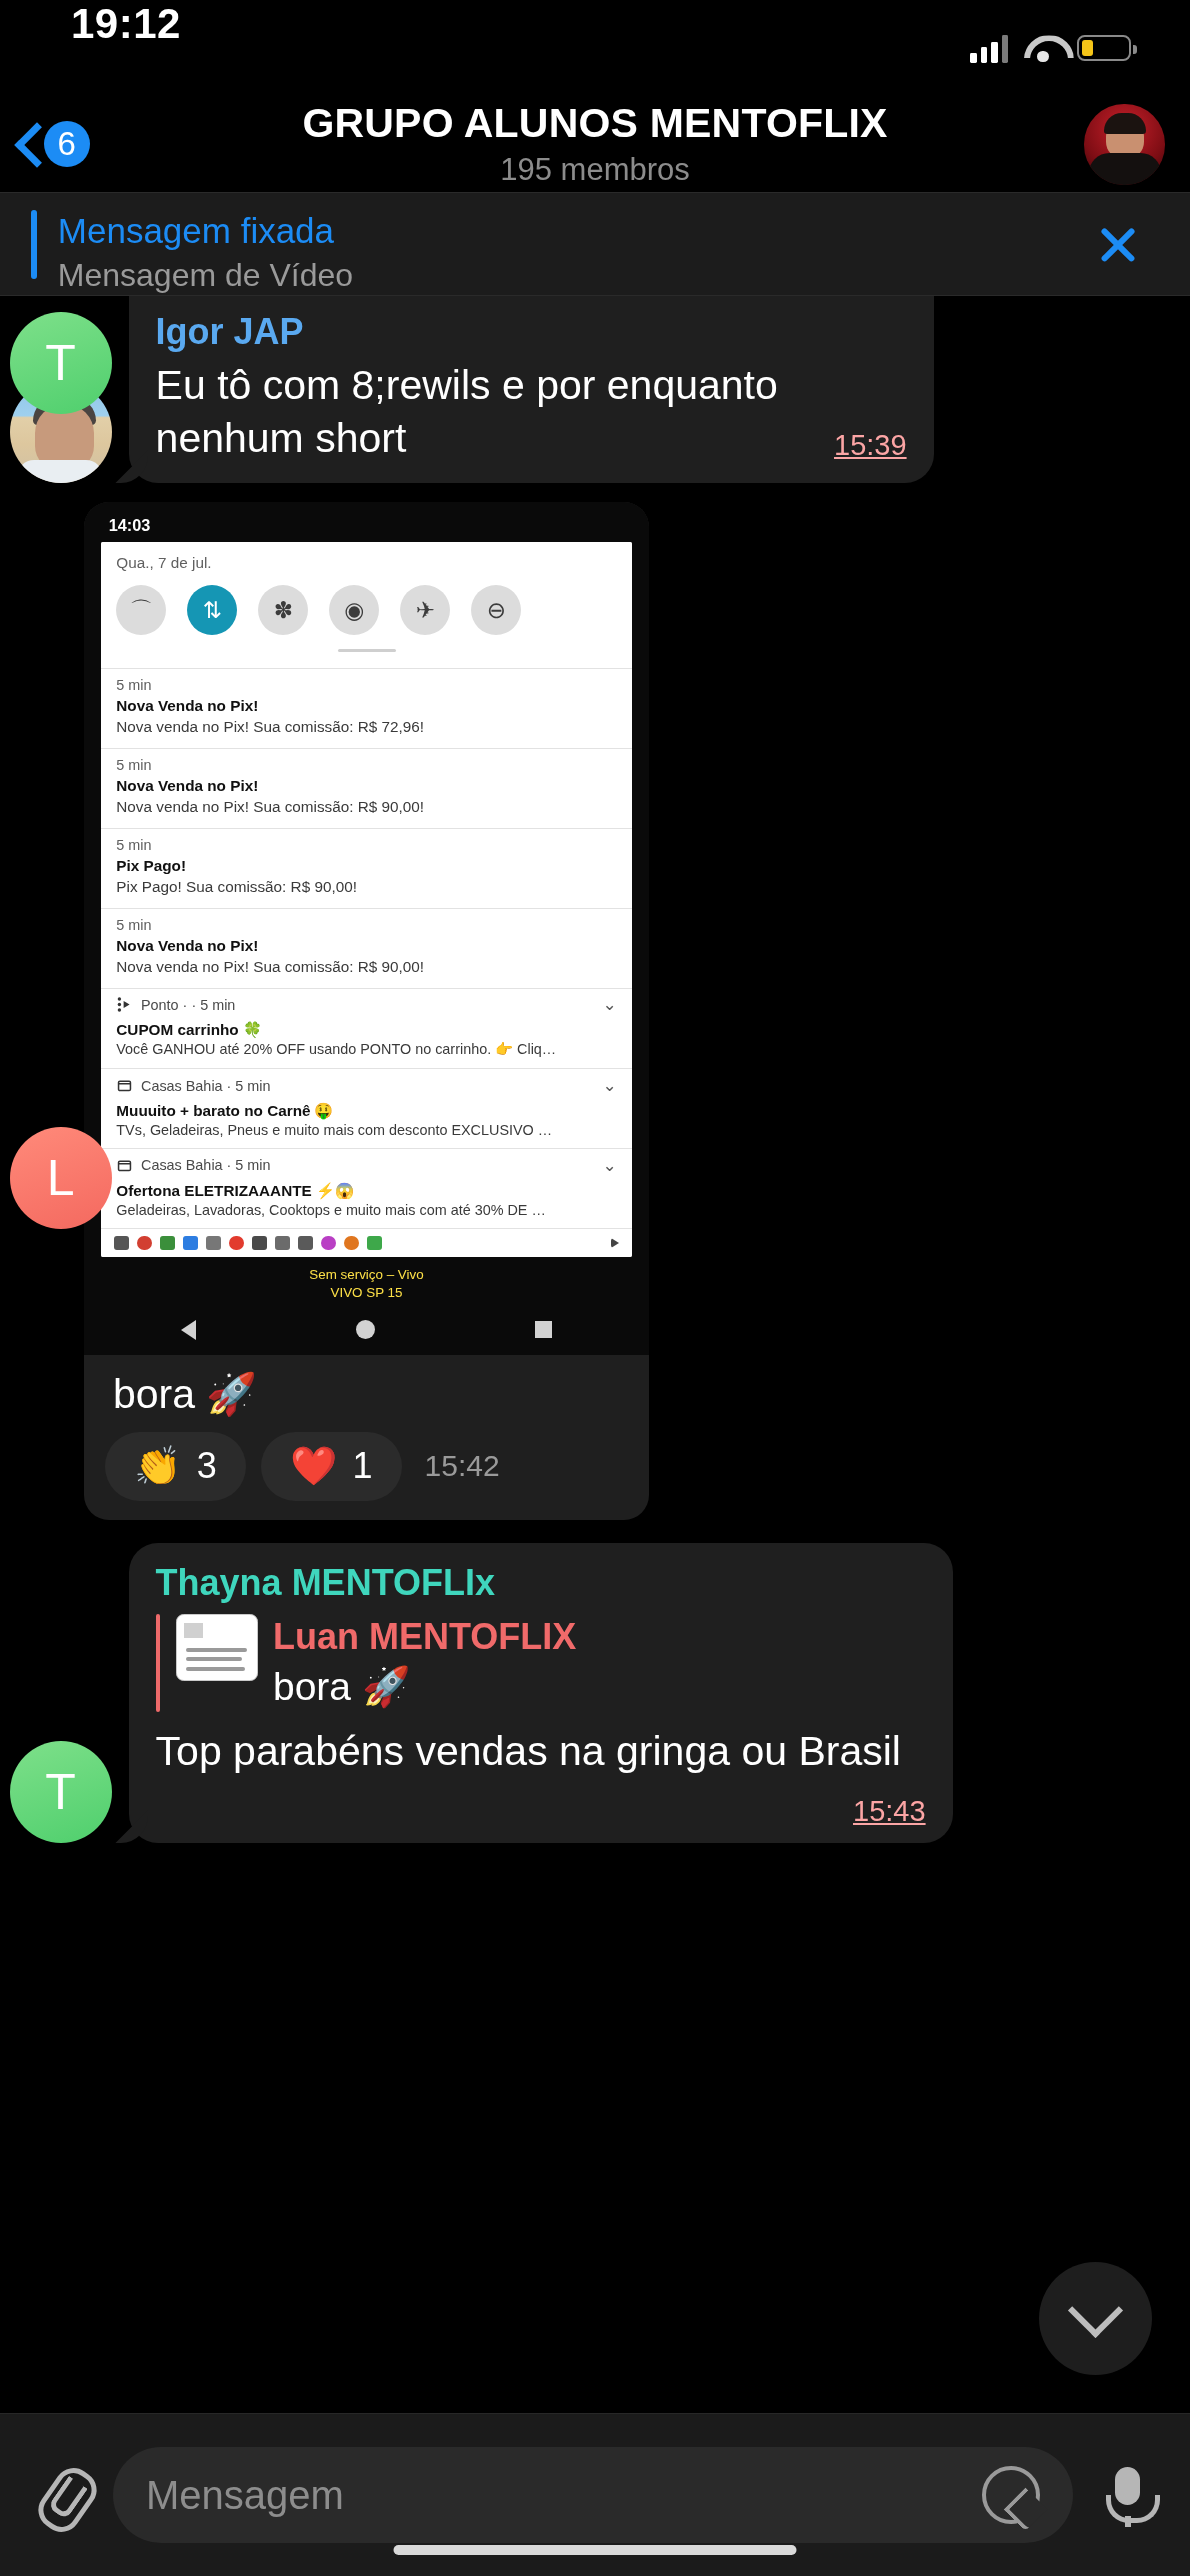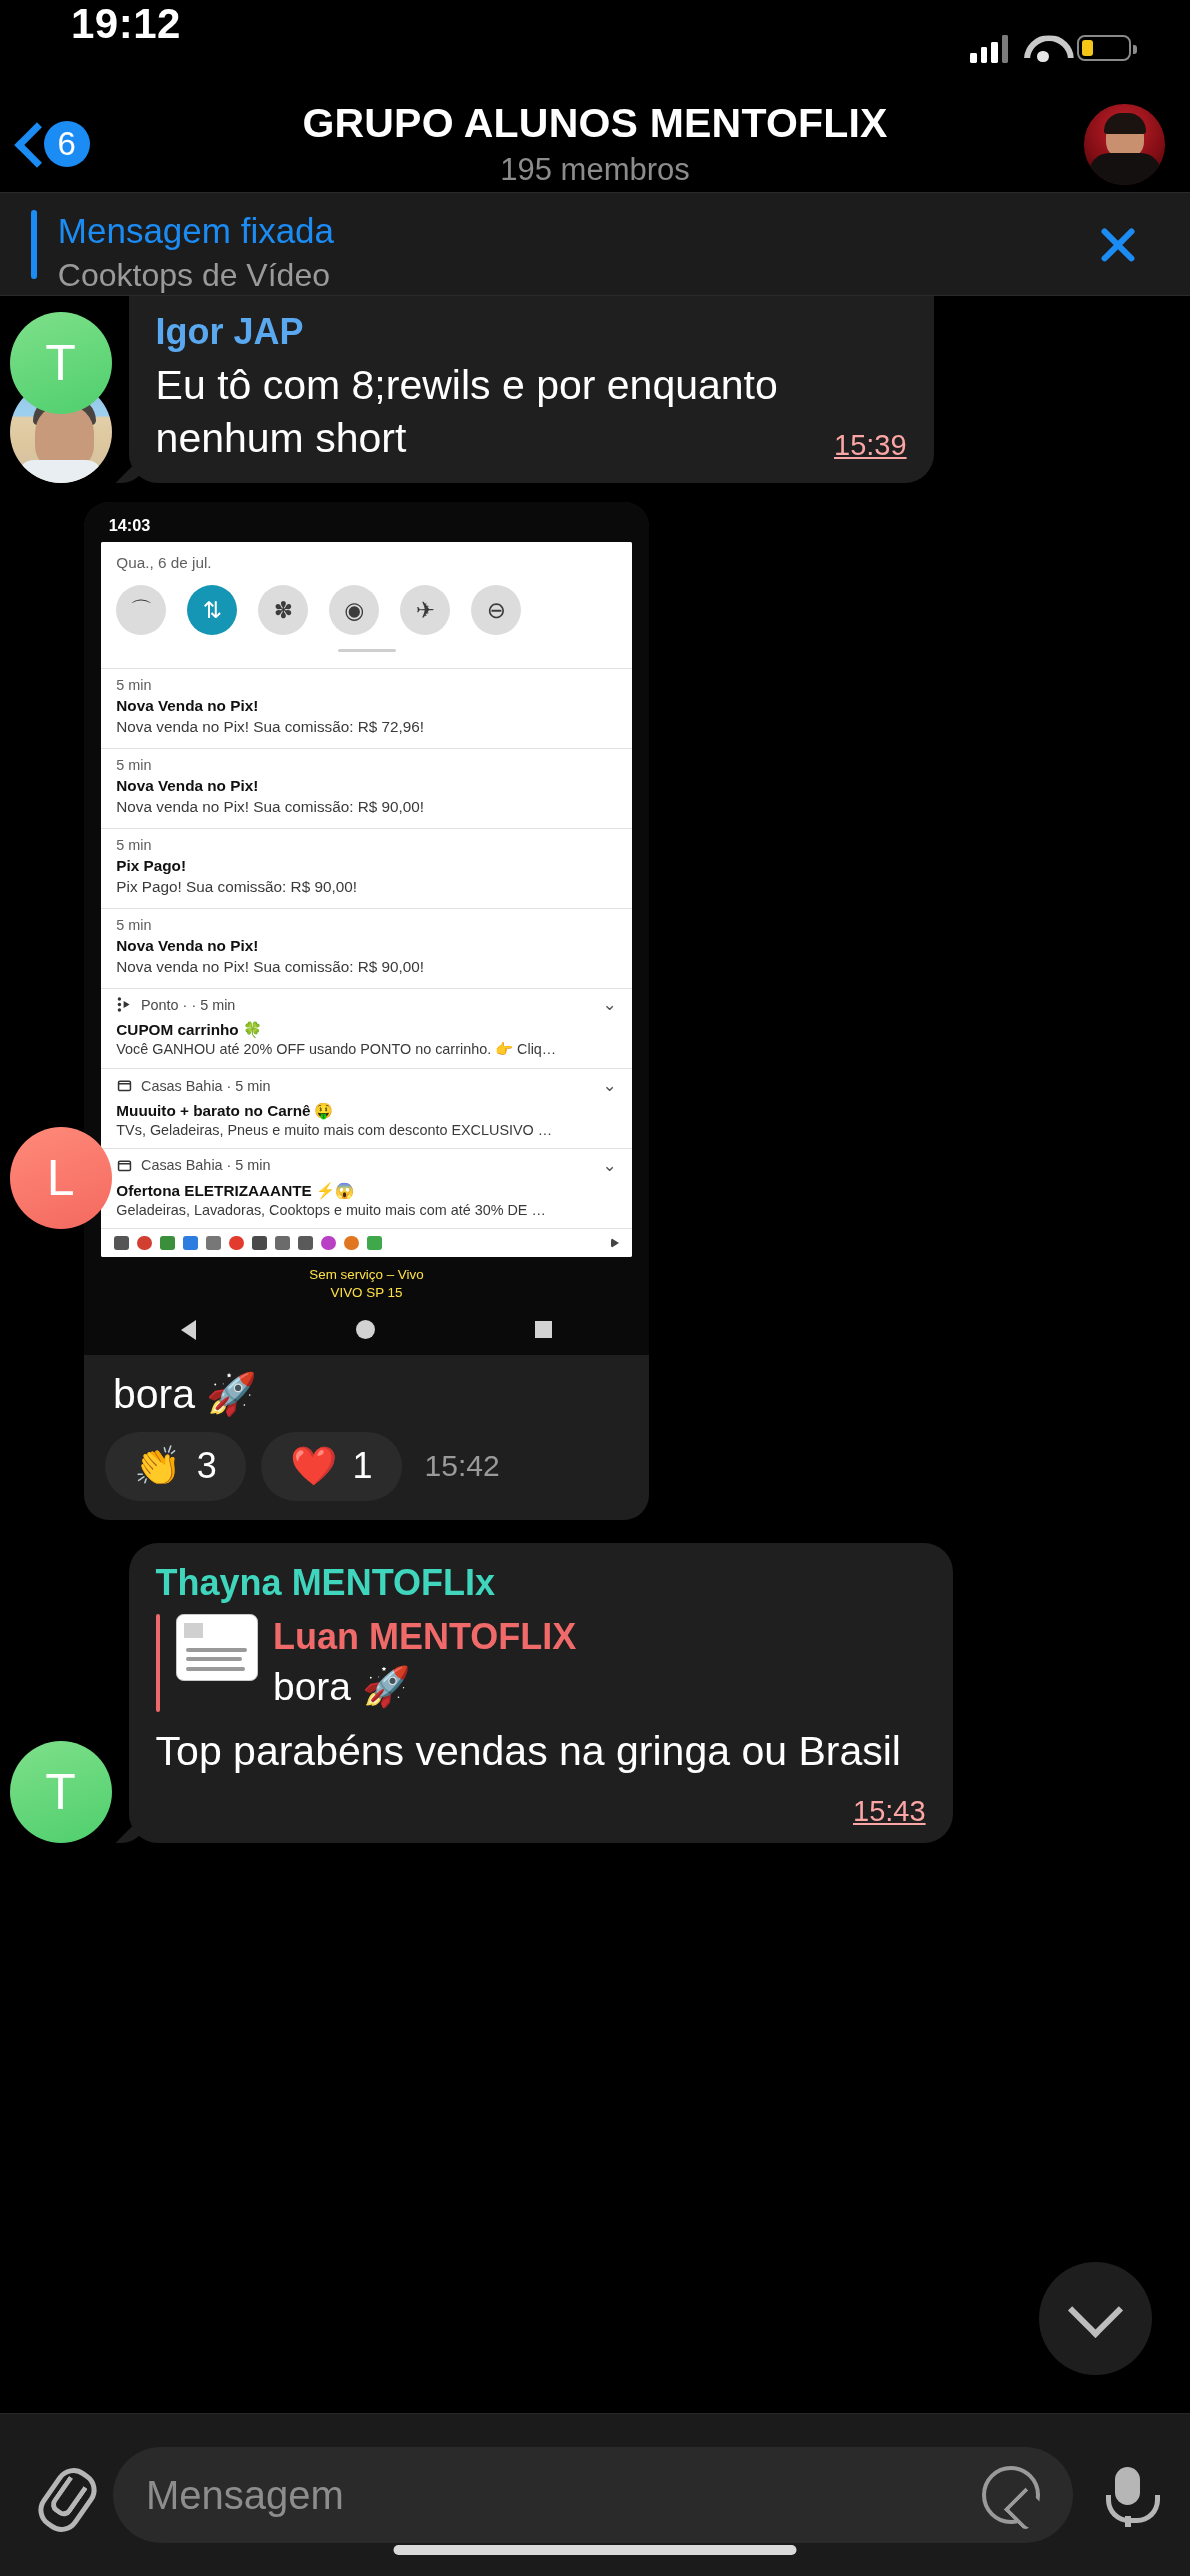--- a/index.html
+++ b/index.html
@@ -340,21 +340,21 @@
     <div class="head"></div>
     <div class="hair"></div>
     <div class="body"></div>
   </div>
 </div>
 
 <div class="pinned">
   <div class="pin-line"></div>
   <div class="pin-txt">
     <div class="pin-title">Mensagem fixada</div>
-    <div class="pin-sub">Cooktops de Vídeo</div>
+    <div class="pin-sub">Mensagem de Vídeo</div>
   </div>
   <div class="pin-close"></div>
 </div>
 
 <div class="chat">
 
   <div class="timestamp-center">15:14</div>
 
   <div class="msg-row" style="margin-top:-102px;">
     <div class="avatar av-photo-igor">
@@ -376,21 +376,21 @@
       <div class="av-letter">T</div>
     </div>
   </div>
 
   <div class="img-msg">
     <div class="shot">
       <div class="shot-time">14:03</div>
       <div class="shot-frame">
 
         <div class="qs-panel">
-          <div class="qs-date">Qua., 6 de jul.</div>
+          <div class="qs-date">Qua., 7 de jul.</div>
           <div class="qs-icons">
             <div class="qs-ic">⌒</div>
             <div class="qs-ic on">⇅</div>
             <div class="qs-ic">✽</div>
             <div class="qs-ic">◉</div>
             <div class="qs-ic">✈</div>
             <div class="qs-ic">⊖</div>
           </div>
           <div class="qs-drag"></div>
         </div>

